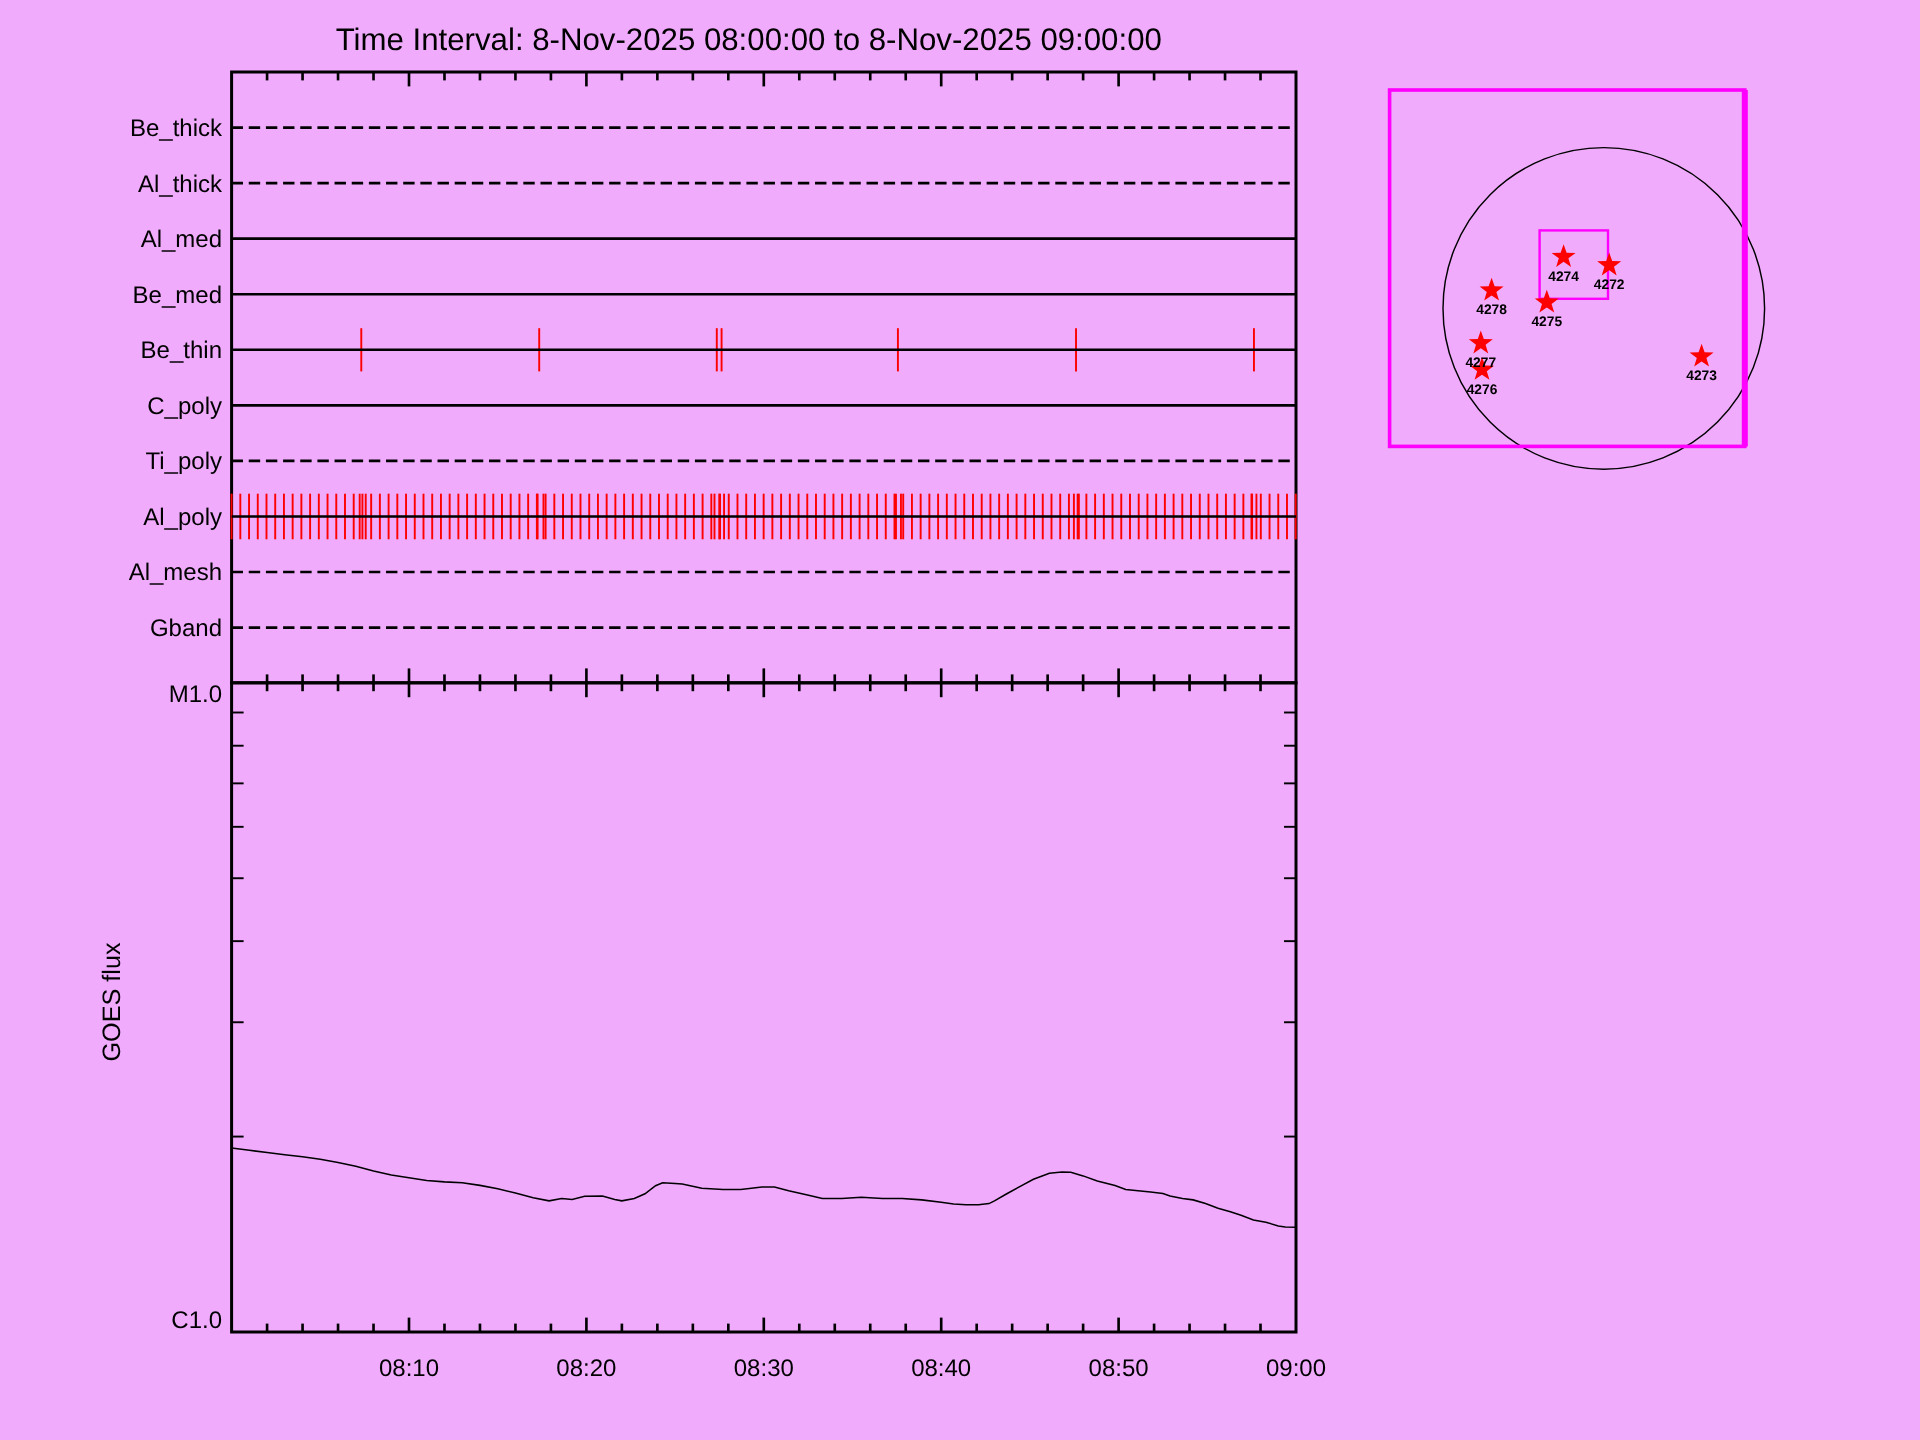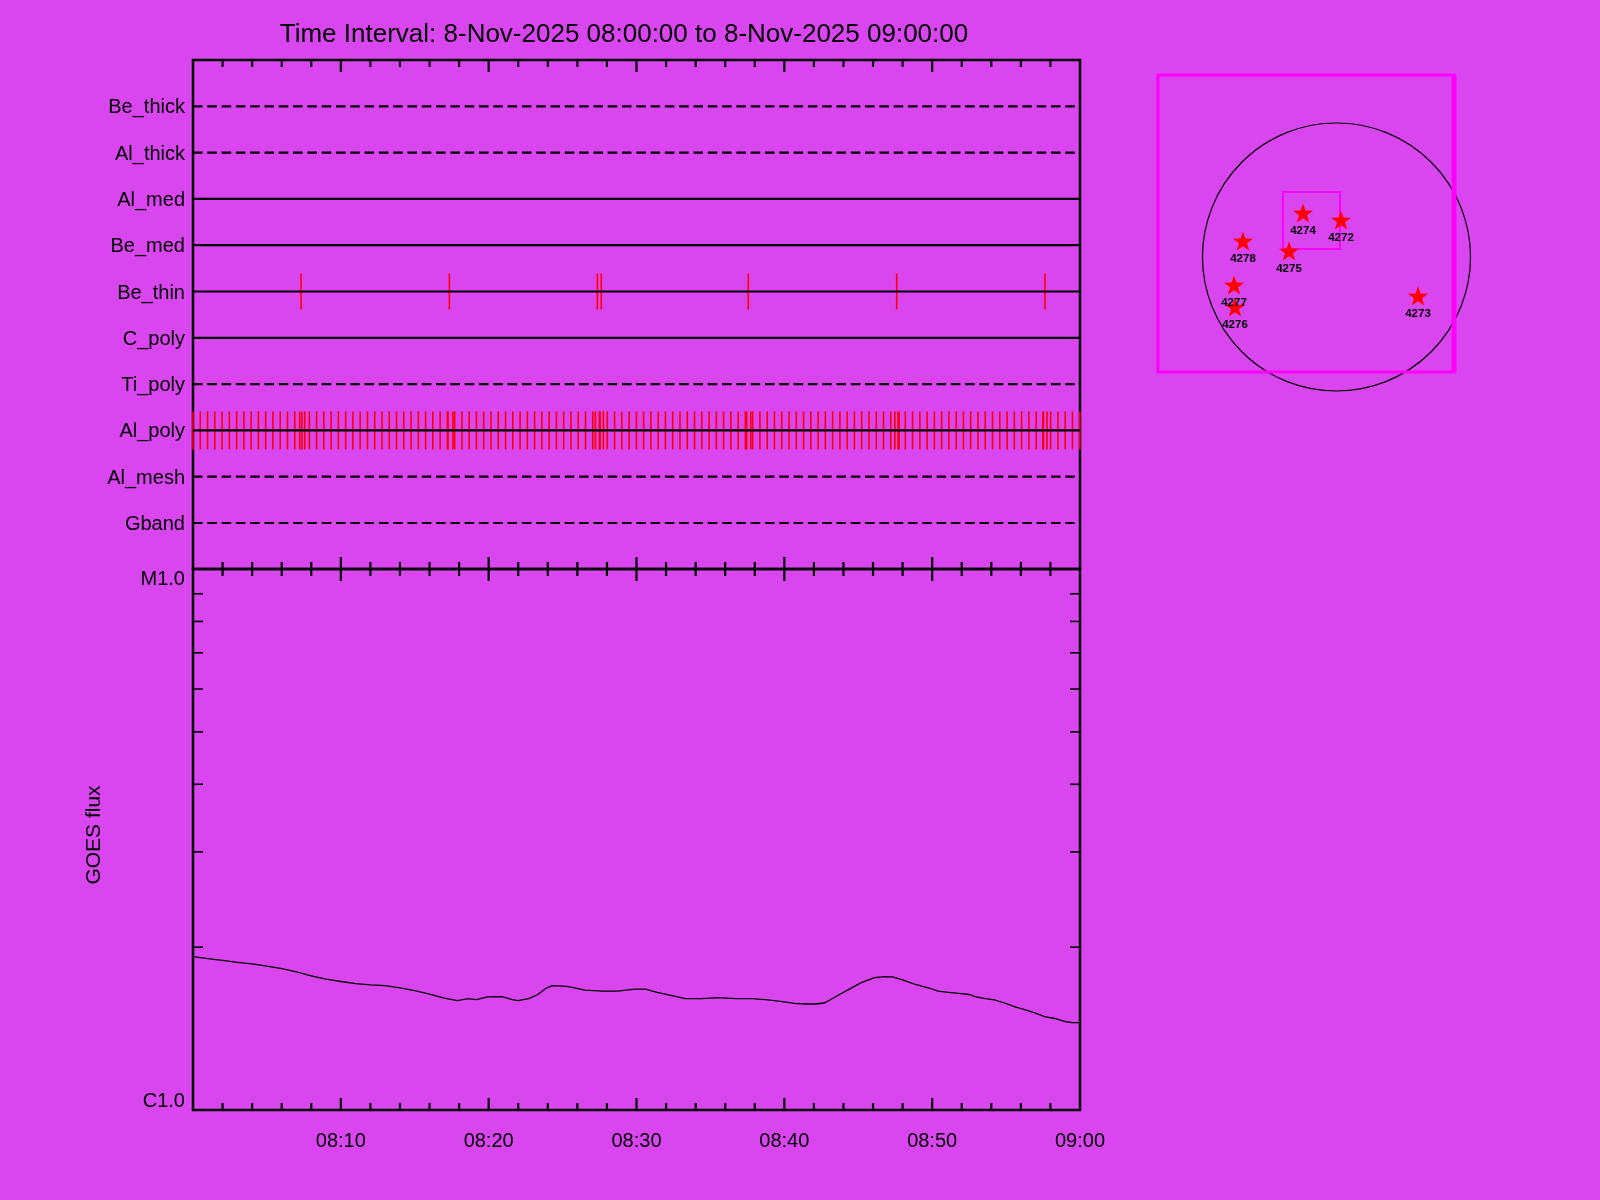--- a/index.html
+++ b/index.html
@@ -1,16 +1,16 @@
 <!DOCTYPE html>
 <html><head>
 <meta charset="utf-8">
 <style>
   html,body{margin:0;padding:0;background:#ffffff;}
-  .canvas{position:relative;width:1600px;height:1200px;background:#d946ef;overflow:hidden;
+  .canvas{position:relative;width:1600px;height:1200px;background:#f0abfc;overflow:hidden;
           font-family:"Liberation Sans","DejaVu Sans",sans-serif;}
   svg text{font-family:"Liberation Sans","DejaVu Sans",sans-serif;fill:#000000;}
 </style>
 </head>
 <body>
 
 <div class="canvas">
   <svg id="plot" width="1600" height="1200" viewBox="0 0 1600 1200">
     <text x="624" y="42" text-anchor="middle" font-size="26">Time Interval:  8-Nov-2025 08:00:00 to  8-Nov-2025 09:00:00</text>
     <text transform="rotate(-90 93 835)" x="93" y="842" text-anchor="middle" font-size="21">GOES flux</text>

